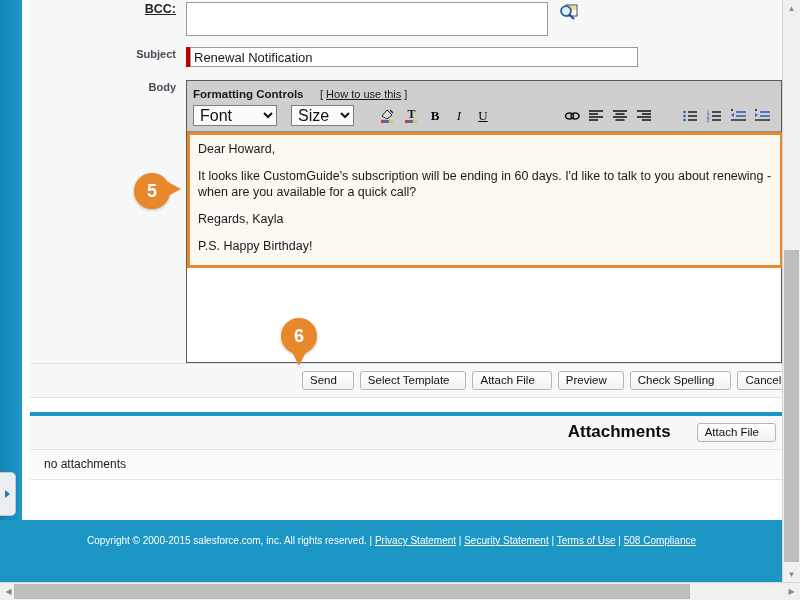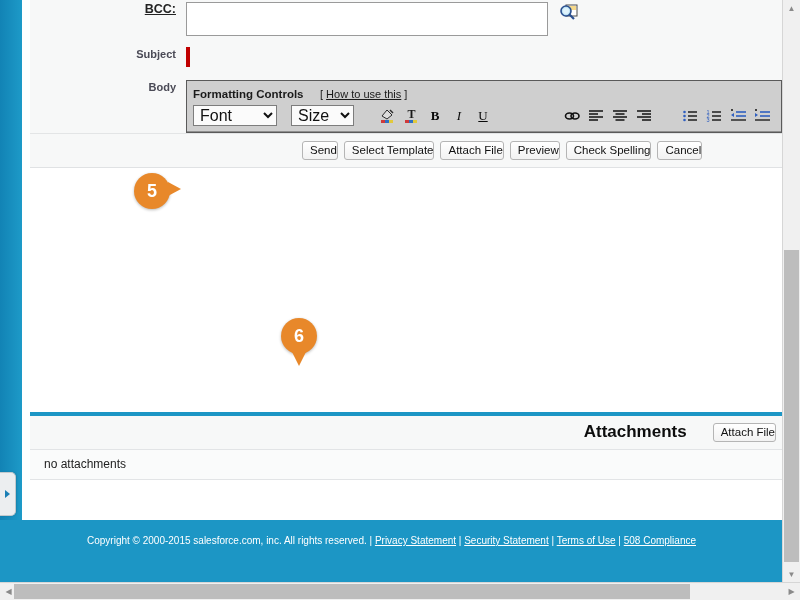--- a/index.html
+++ b/index.html
@@ -241,21 +241,21 @@
     display: flex; align-items: center; justify-content: flex-start;
     padding-left: 272px;
   }
   .sf-btn {
     font-family: "Liberation Sans", sans-serif;
     font-size: 11.5px;
     color: #111;
     background: linear-gradient(to bottom, #ffffff 0%, #f2f2f2 100%);
     border: 1px solid #b5b5b5;
     border-radius: 3px;
-    padding: 2px 0 3px 7px;
+    padding: 2px 16px 3px 7px;
     margin-right: 6px;
     cursor: pointer;
     white-space: nowrap;
   }
 
   
   .attach-panel {
     position: absolute; left: 30px; top: 412px;
     width: 752px;
     background: #f7f8f8;
@@ -362,21 +362,21 @@
                 <circle cx="7" cy="7" r="3" fill="#e8f6fd" opacity="0.8"></circle>
                 <line x1="10.5" y1="10.5" x2="15" y2="15" stroke="#2a4f8f" stroke-width="2.2"></line>
               </svg>
             </span>
           </div>
         </div>
 
         <div class="frow subject-row">
           <div class="flabel">Subject</div>
           <div class="ffield">
-            <span class="req-bar"></span>
+            <span class="req-bar"></span><input class="subject-input" type="text" value="Renewal Notification" style="">
           </div>
         </div>
 
         <div class="frow body-row">
           <div class="flabel">Body</div>
           <div class="ffield">
 
             <div class="editor">
 
               <div class="toolbar">
@@ -515,20 +515,28 @@
                       <g stroke="#111" stroke-width="1.3">
                           <line x1="1" y1="11" x2="16" y2="11"></line>
                           <line x1="1" y1="1" x2="3" y2="1"></line>
                         </g>
                       <path d="M1 4 L4 6 L1 8 Z" fill="#2f5fc0"></path>
                     </svg>
                   </button>
                 </div>
               </div>
 
+              <div class="body-area">
+                <div class="body-highlight">
+                  <p>Dear Howard,</p>
+                  <p>It looks like CustomGuide's subscription will be ending in 60 days. I'd like to talk to you about renewing - when are you available for a quick call?</p>
+                  <p>Regards, Kayla</p>
+                  <p>P.S. Happy Birthday!</p>
+                </div>
+              </div>
 
             </div>
           </div>
         </div>
 
         <div class="actions-row">
           <button class="sf-btn">Send</button>
           <button class="sf-btn">Select Template</button>
           <button class="sf-btn">Attach File</button>
           <button class="sf-btn">Preview</button>

